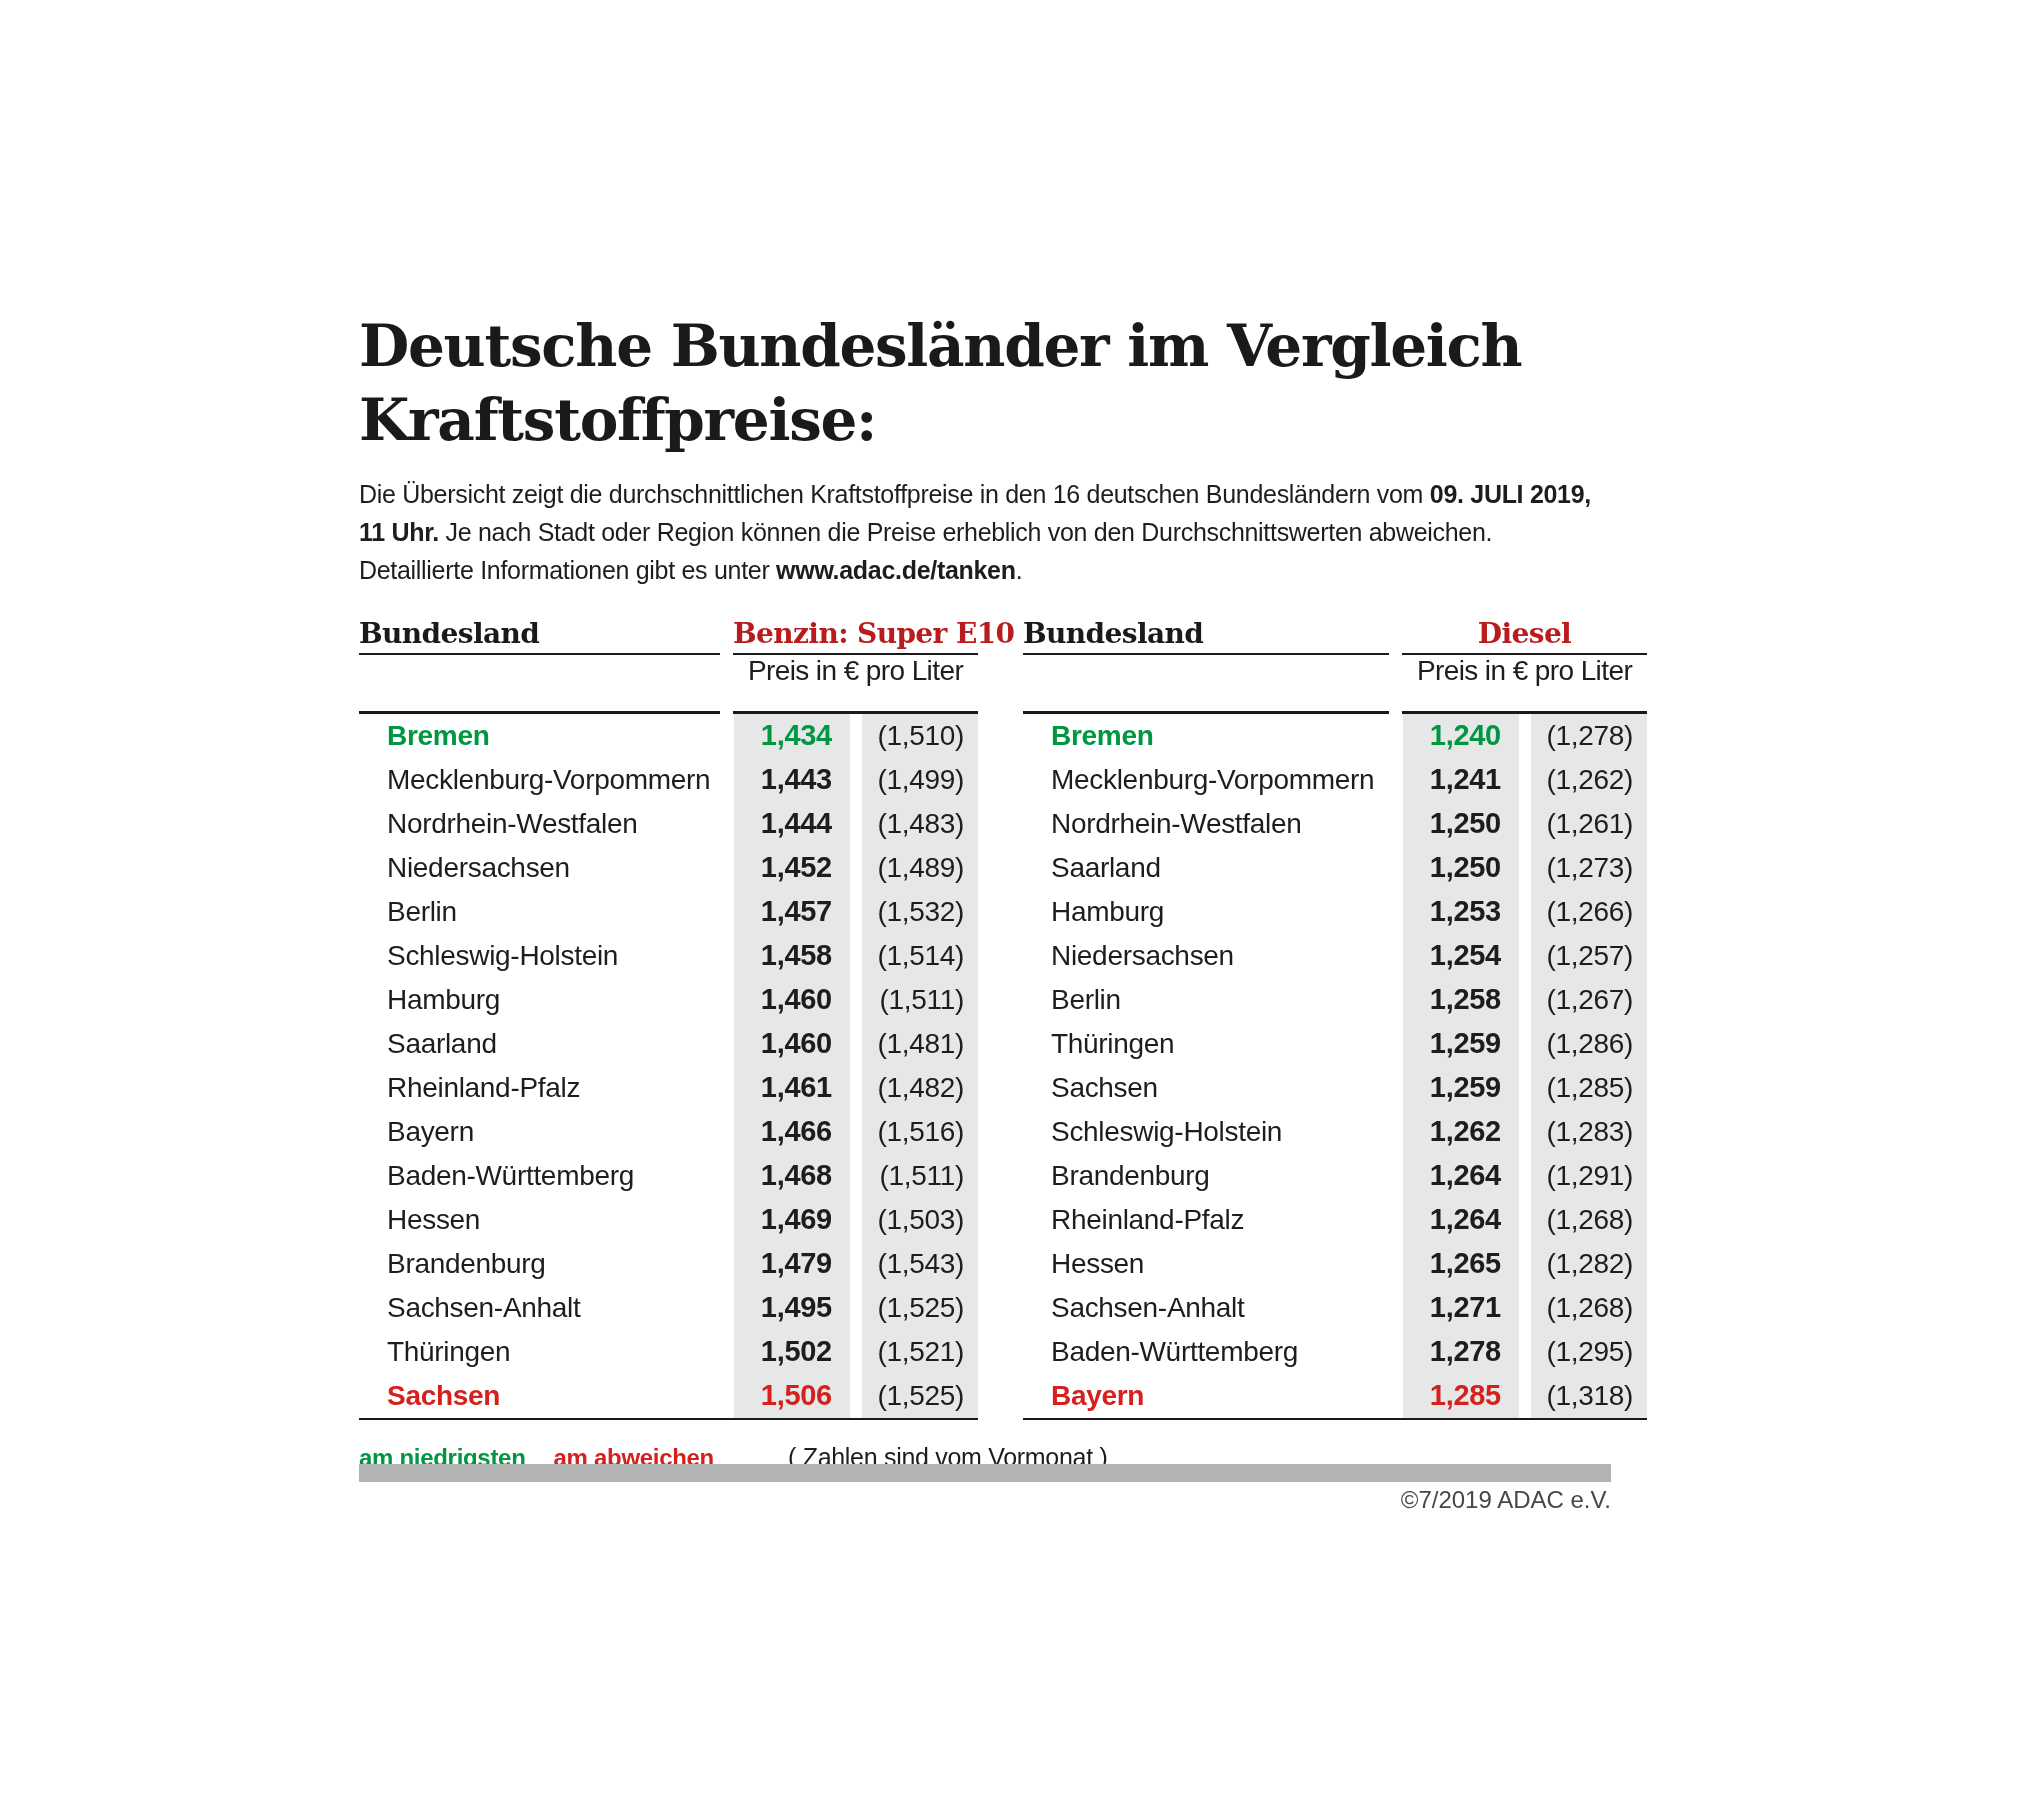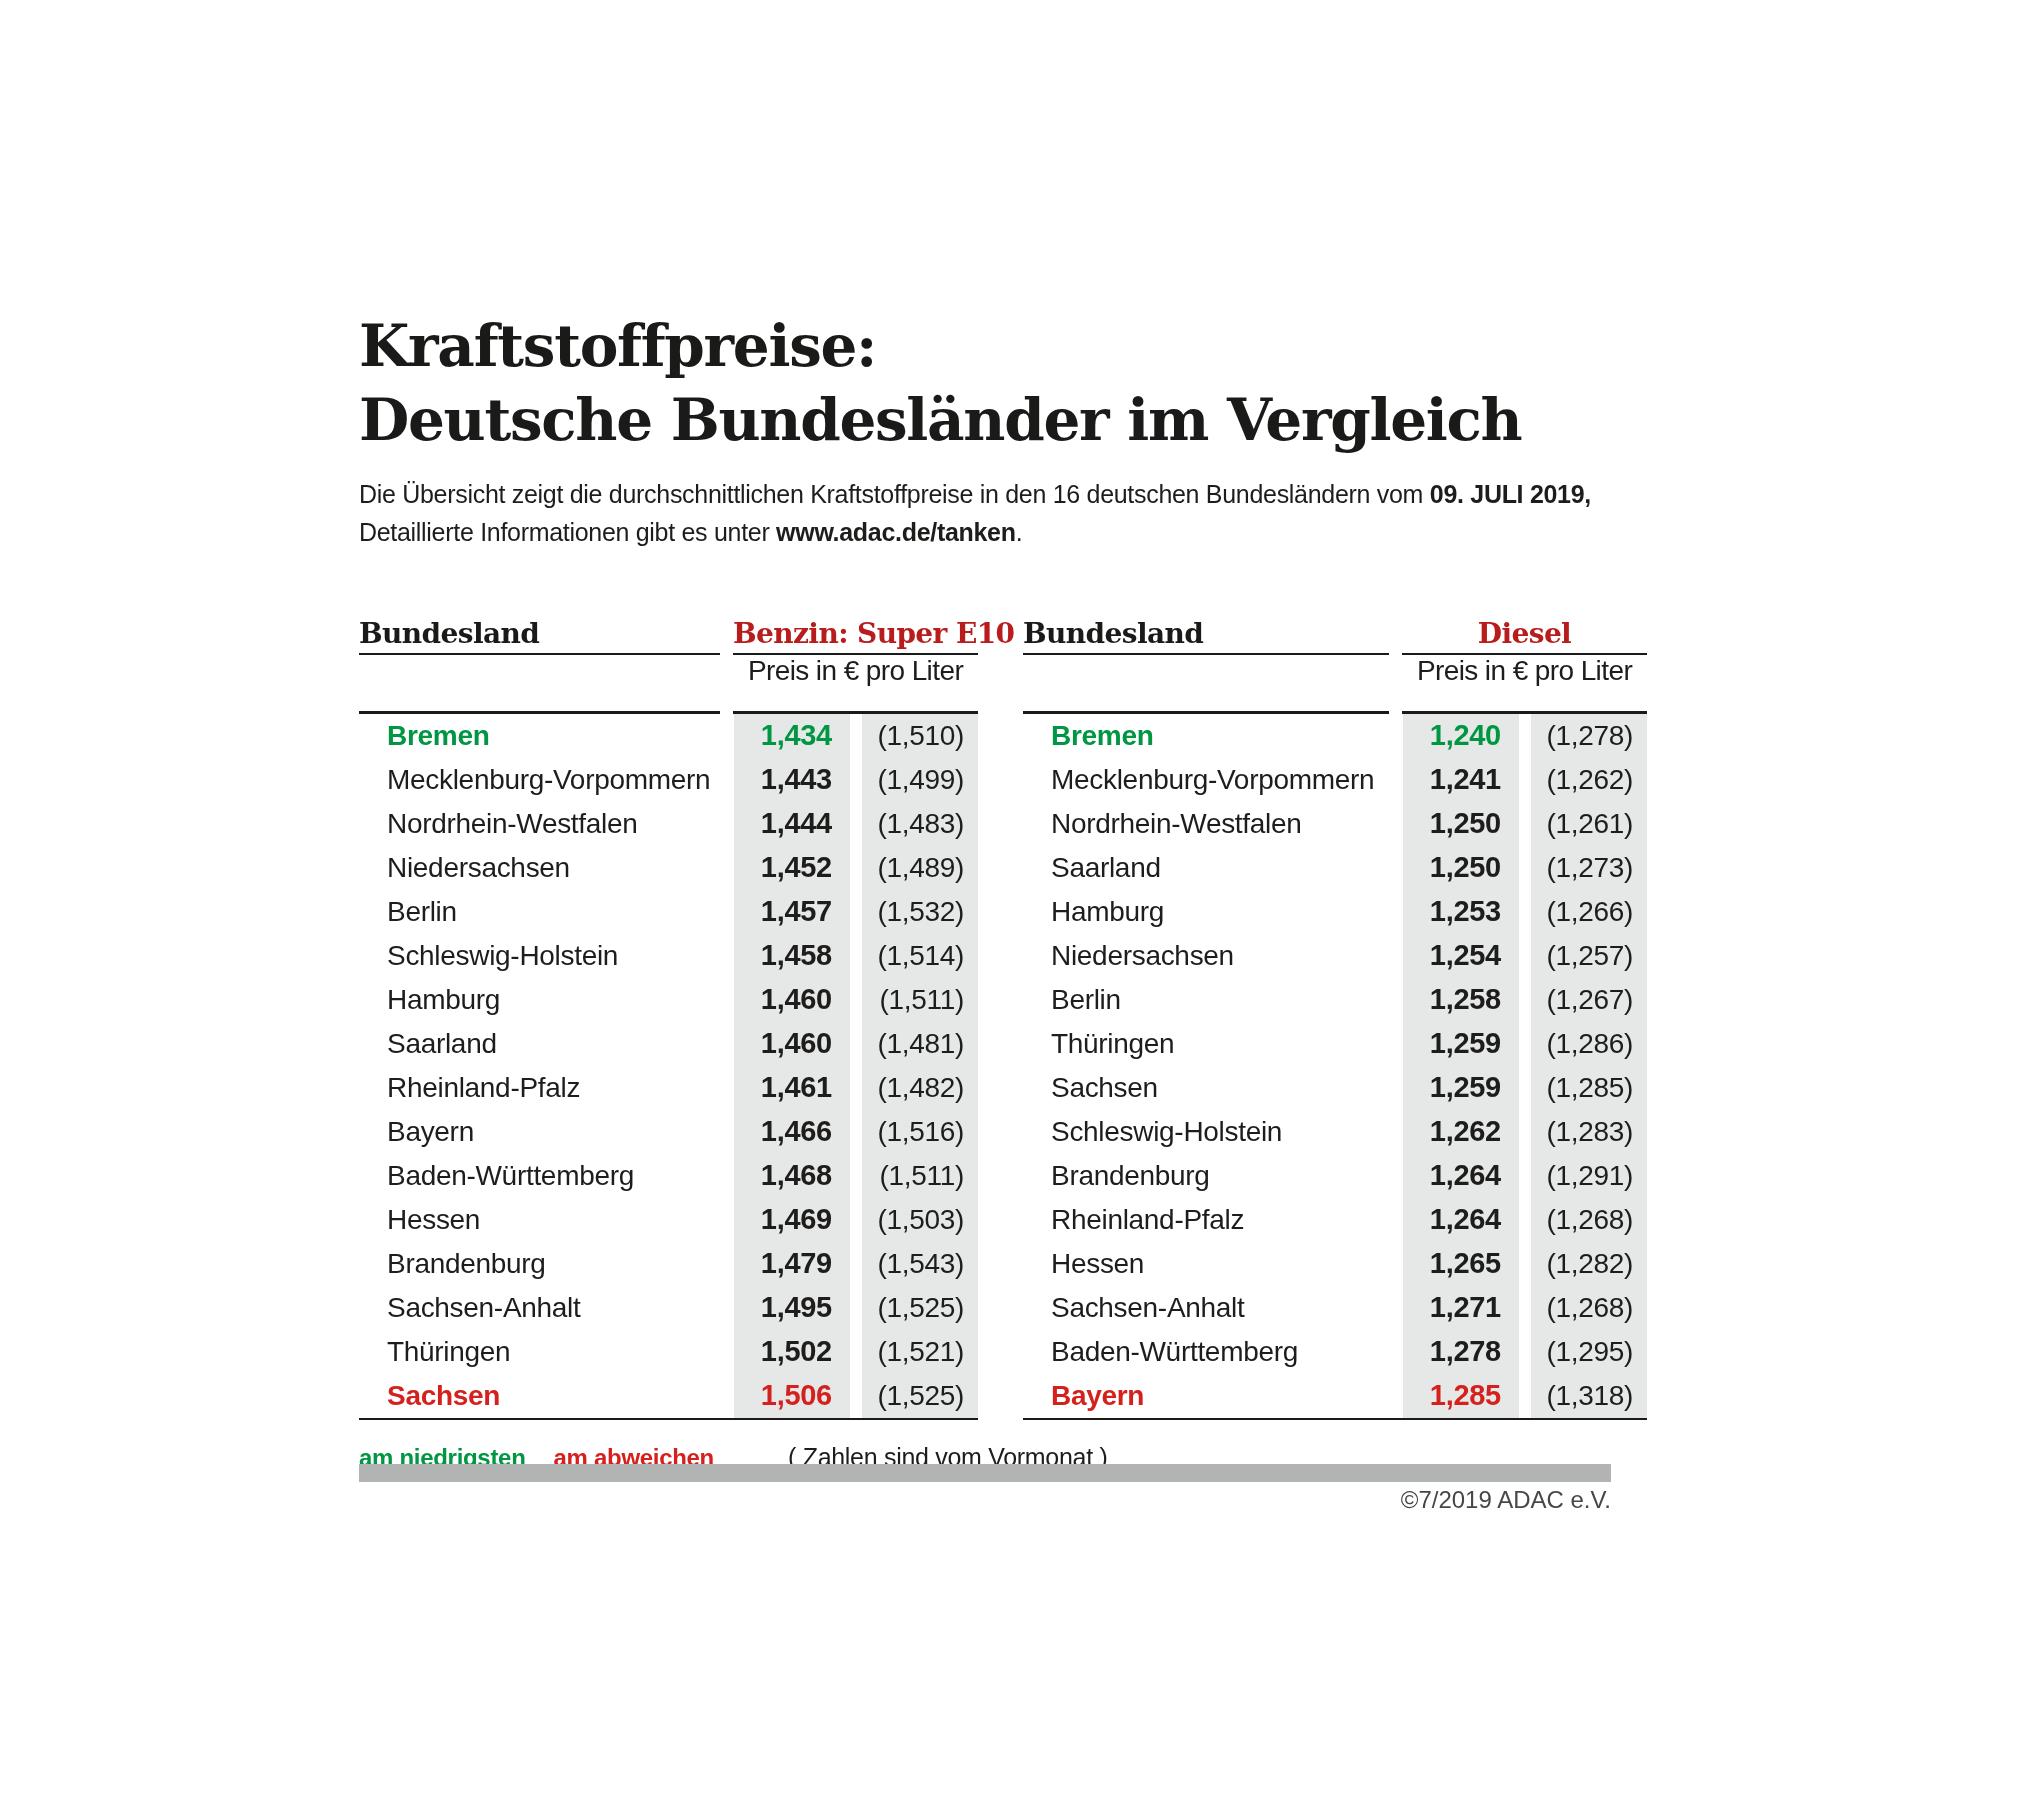--- a/index.html
+++ b/index.html
@@ -55,26 +55,27 @@
   .divider-bar{position:absolute;left:359px;top:1464px;width:1252px;height:17.6px;background:var(--bar-gray);}
   .footer{position:absolute;left:359px;top:1486px;width:1252px;text-align:right;
     font-size:24px;color:#474747;letter-spacing:0px;}
 </style>
 </head>
 <body>
 
 <div class="page">
 
   <div class="title">
+    <div>Deutsche Bundesländer im Vergleich</div>
     <div>Kraftstoffpreise:</div>
-    <div>Deutsche Bundesländer im Vergleich</div>
   </div>
 
   <div class="intro">
     <div><span>Die Übersicht zeigt die durchschnittlichen Kraftstoffpreise in den 16 deutschen Bundesländern vom </span><b>09. JULI 2019,</b></div>
+    <div><b>11 Uhr.</b><span> Je nach Stadt oder Region können die Preise erheblich von den Durchschnittswerten abweichen.</span></div>
     <div><span>Detaillierte Informationen gibt es unter </span><b>www.adac.de/tanken</b><span>.</span></div>
   </div>
 
   <div class="ptable left">
     <div class="thead">
       <div class="th-land">Bundesland</div>
       <div class="th-fuel">Benzin: Super E10</div>
     </div>
     <div class="rule">
         <div class="seg-name"></div>

